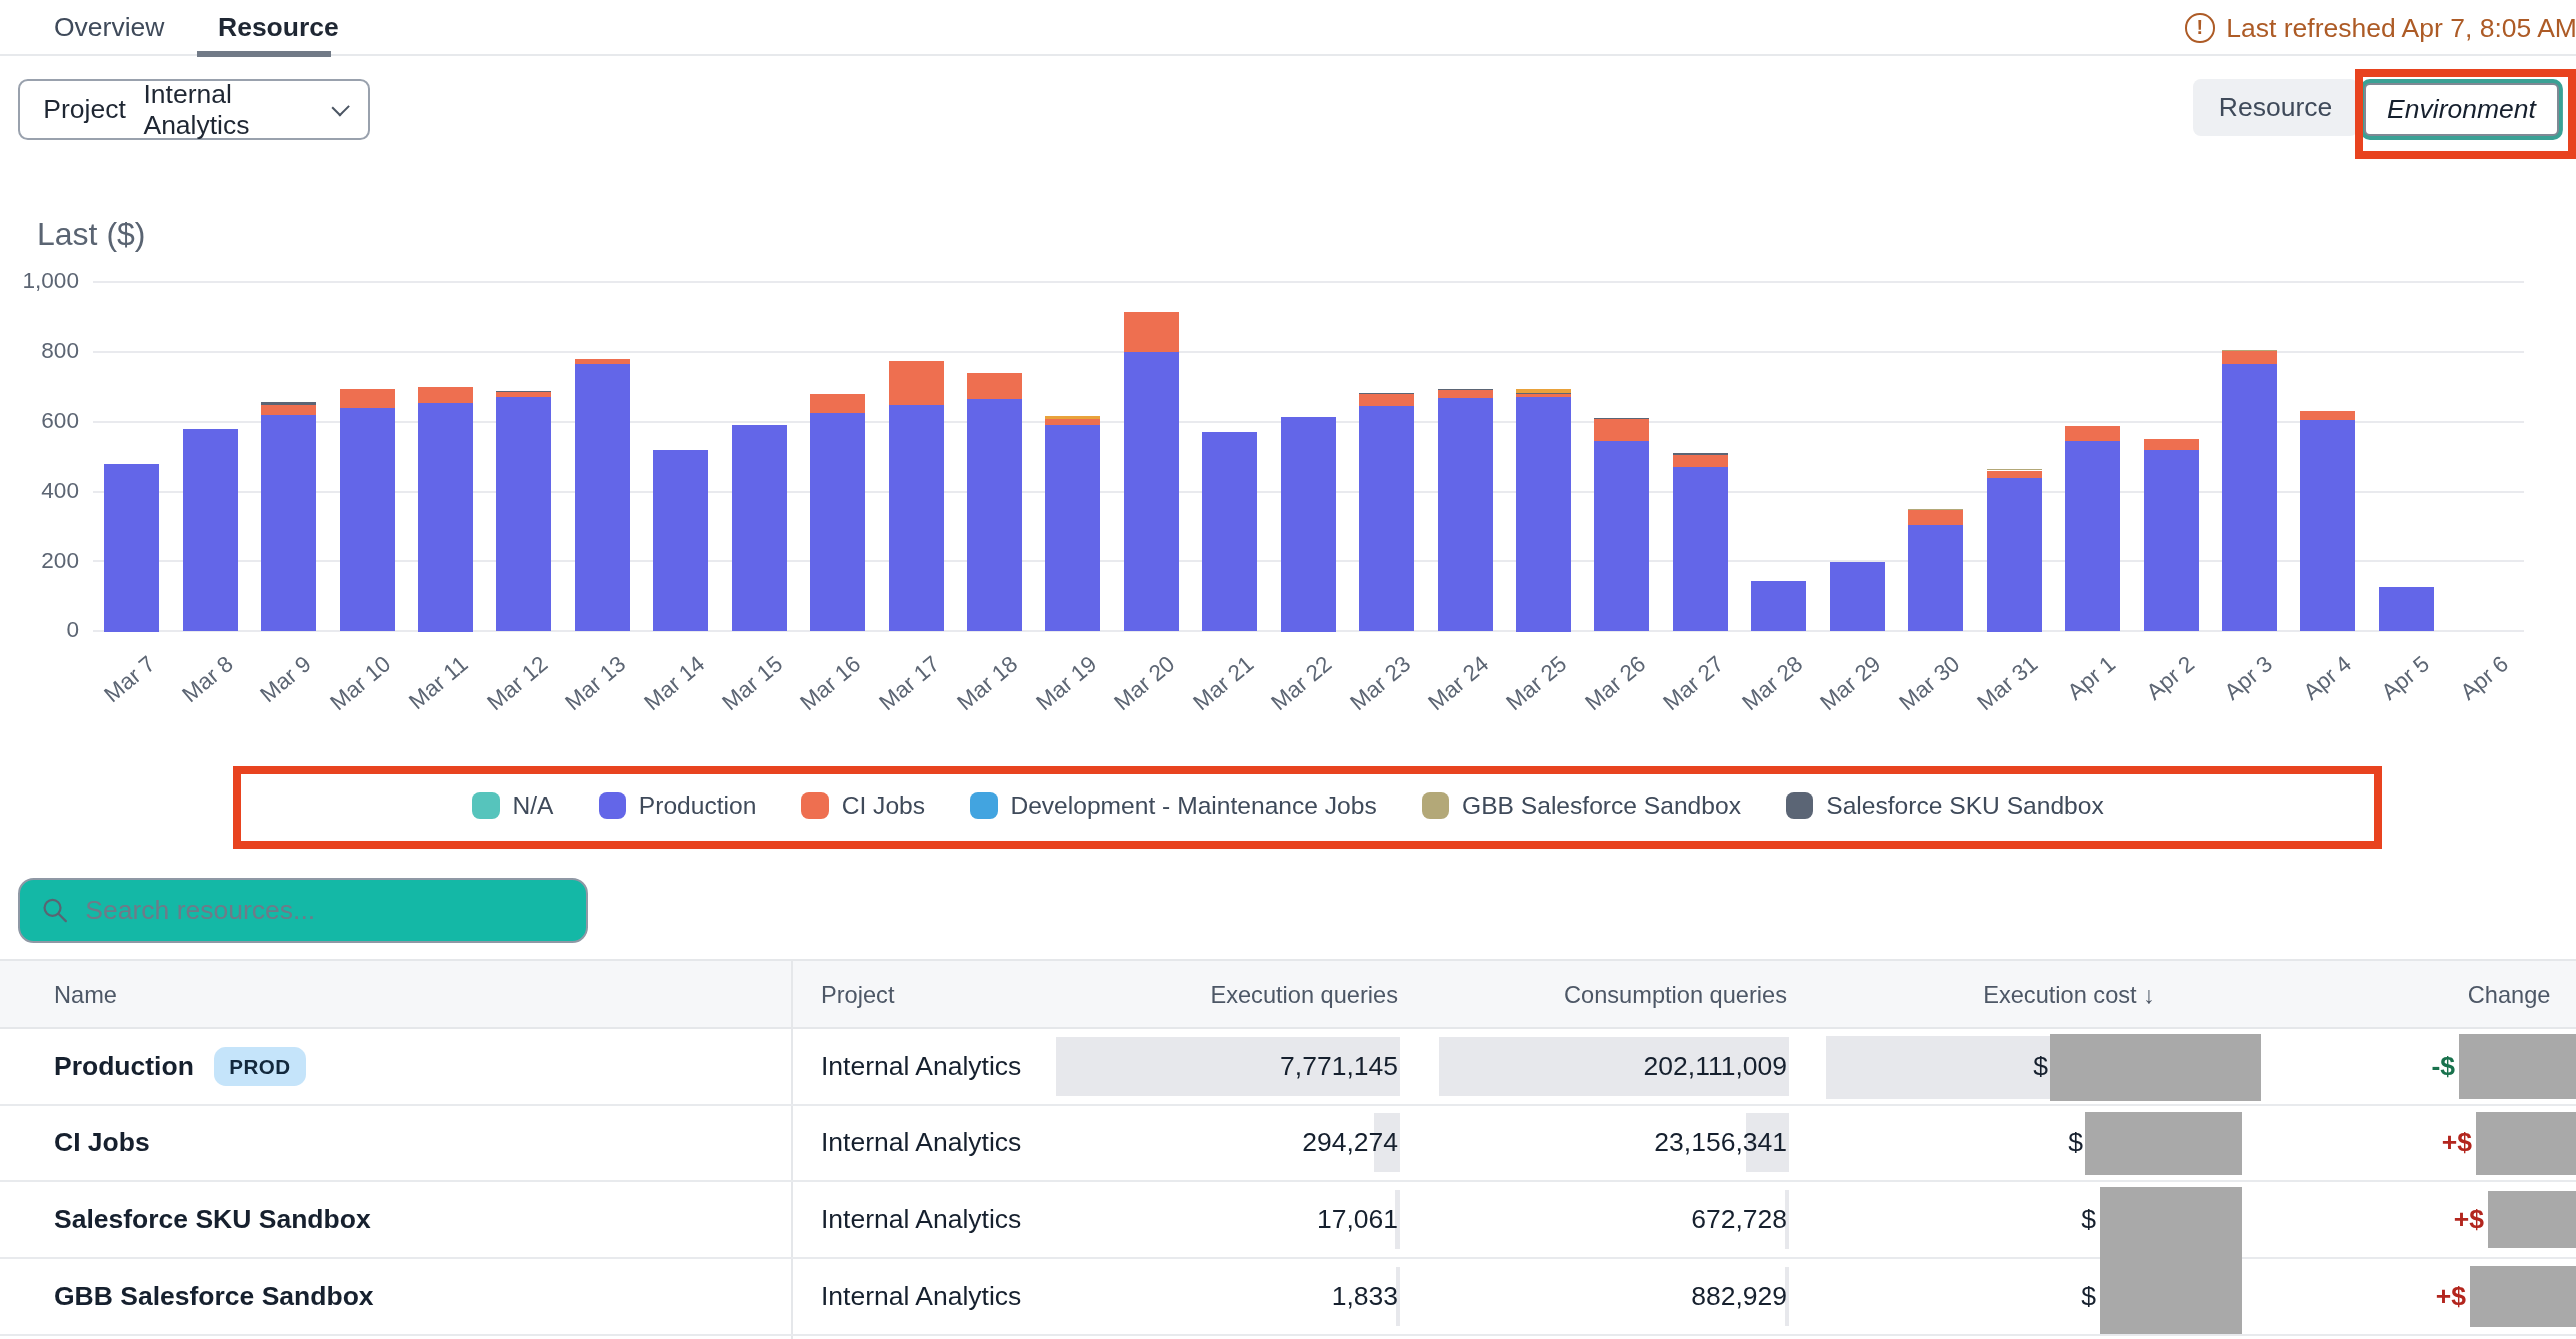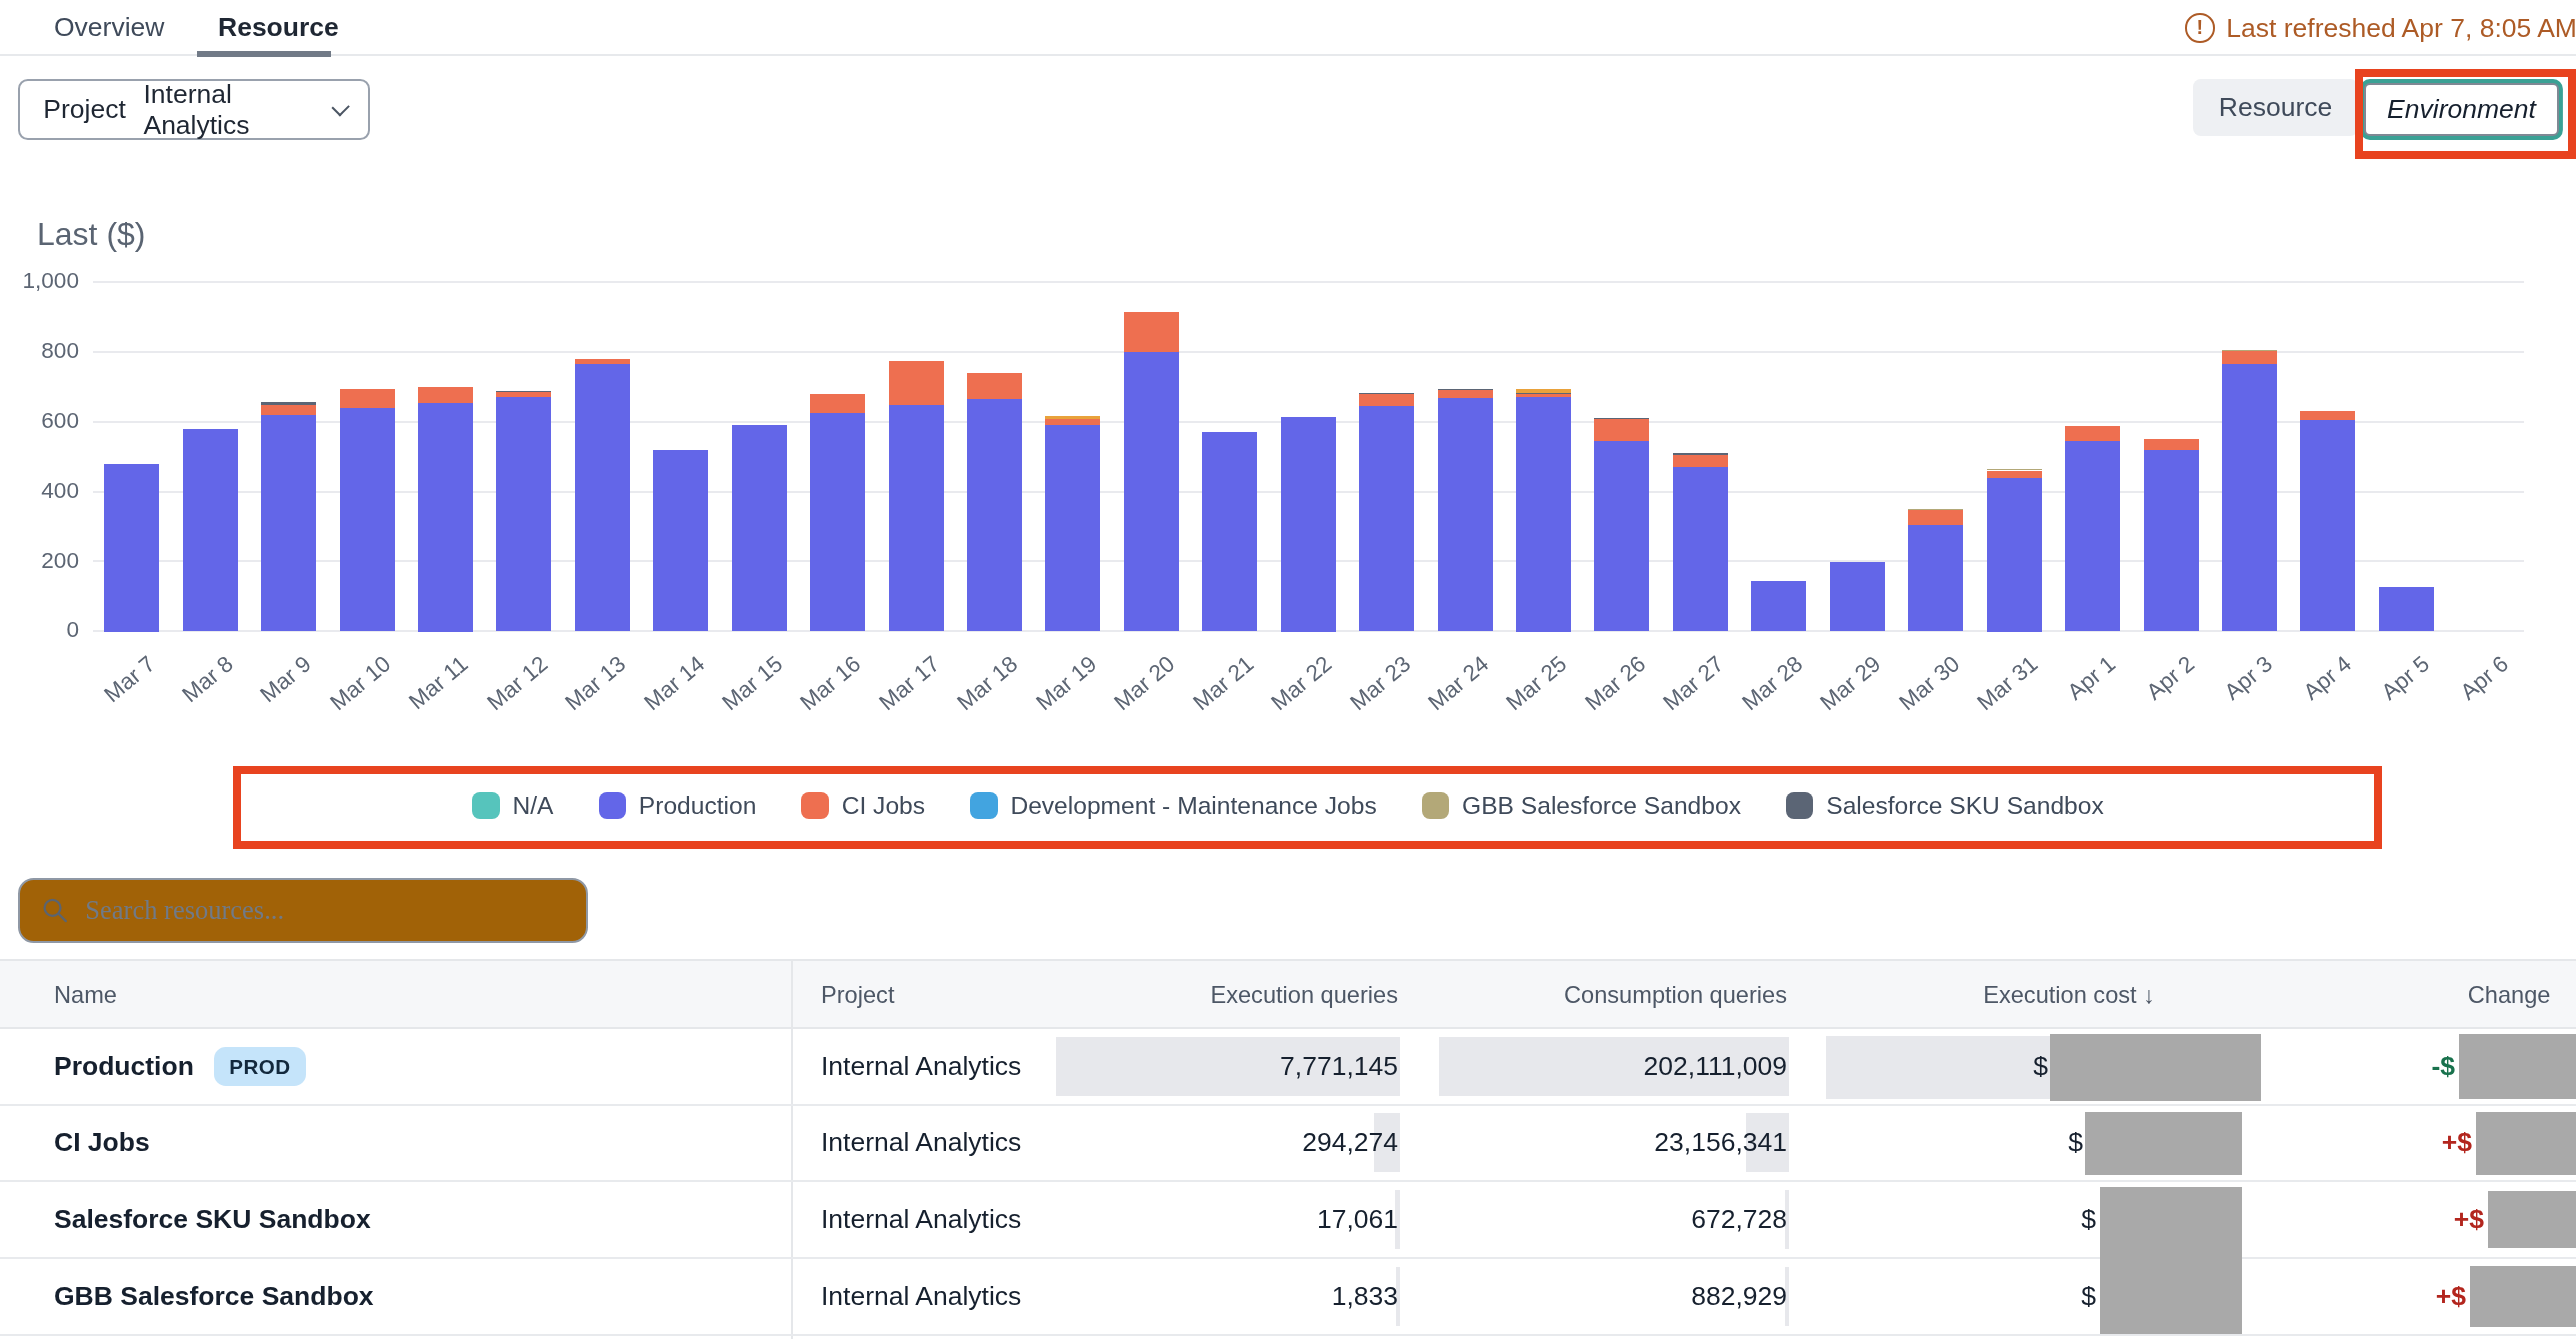--- a/index.html
+++ b/index.html
@@ -34,21 +34,21 @@
   .gridline { position:absolute; left:93px; width:2431px; height:2px; background:#e9eaee; }
   .bar-seg { position:absolute; }
   .xtick { position:absolute; font-size:22.6px; color:#5c6573; white-space:nowrap; transform:rotate(-40deg); transform-origin:100% 0; }
 
   
   .legend { position:absolute; left:0; top:790px; width:2576px; height:31px; display:flex; justify-content:center; align-items:center; gap:45px; }
   .legend-item { display:flex; align-items:center; gap:12.8px; font-size:24.6px; color:#3f4a5a; }
   .legend-swatch { width:27.5px; height:27.5px; border-radius:7.9px; flex:0 0 auto; }
 
   
-  .search-box { position:absolute; left:17.7px; top:878px; width:570px; height:65px; border:2px solid #8f98a5; border-radius:15.7px; display:flex; align-items:center; padding:0 21.6px; gap:15.7px; background:#a16207;font-family:Liberation Serif, serif; }
+  .search-box { position:absolute; left:17.7px; top:878px; width:570px; height:65px; border:2px solid #8f98a5; border-radius:15.7px; display:flex; align-items:center; padding:0 21.6px; gap:15.7px; background:#14b8a6; }
   .search-box input { border:none; outline:none; font-size:26.5px; color:#1b2430; width:100%; font-family:inherit; background:transparent; }
   .search-box input::placeholder { color:#707a88; }
 
   
   .tbl { position:absolute; left:0; top:959px; width:2576px; height:381px; }
   .tbl-header { position:absolute; left:0; top:0; width:2576px; height:70px; background:#f6f7f9; border-top:2px solid #e5e7ea; border-bottom:2px solid #e5e7ea; font-size:23.6px; color:#4d5766; }
   .th { position:absolute; top:0; height:88px; line-height:68px; white-space:nowrap; }
   .th-name { left:54px; } .th-project { left:821px; }
   .th-exec { right:1178px; } .th-cons { right:789px; } .th-cost { right:421px; } .th-change { right:25.6px; }
   .col-divider { position:absolute; left:791px; top:0; width:2px; height:381px; background:#e5e7ea; }

